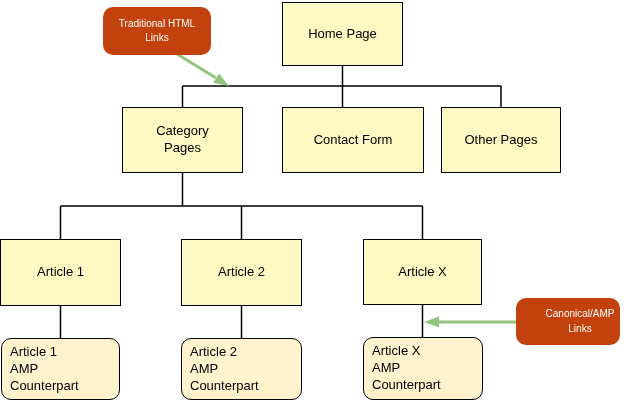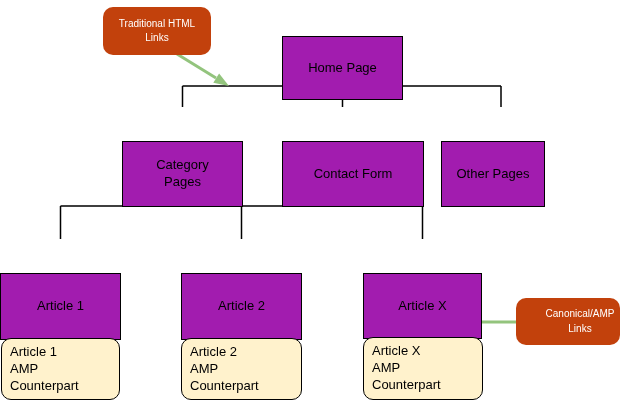--- a/index.html
+++ b/index.html
@@ -9,23 +9,22 @@
     font-family:"Liberation Sans", sans-serif;
   }
   .canvas{position:absolute;inset:0;width:624px;height:405px;}
   .node{
     position:absolute;box-sizing:border-box;
     display:flex;align-items:center;justify-content:center;
     font-size:13px;color:#000;line-height:1.3;
     white-space:pre-line;text-align:center;
   }
   .page-box{
-    background:#a21caf;
+    background:#fef9c3;
     border:1px solid #000;
-    margin-top:34px;
   }
   .amp-box{
     background:#fff2cc;
     border:1px solid #000;
     border-radius:10px;
     align-items:flex-start;justify-content:flex-start;
     text-align:left;padding:5px 8px;
   }
   .callout{
     position:absolute;box-sizing:border-box;
@@ -33,21 +32,21 @@
     display:flex;align-items:center;justify-content:center;
     font-size:10px;color:#ffffff;line-height:1.45;
     white-space:pre-line;text-align:center;
   }
   svg.overlay{position:absolute;left:0;top:0;pointer-events:none;}
 
   
   #home     {left:282px;top:2px;  width:121px;height:64px;}
   #category {left:122px;top:107px;width:121px;height:66px;}
   #contact  {left:282px;top:107px;width:142px;height:66px;}
-  #other    {left:441px;top:107px;width:104px;height:66px;}
+  #other    {left:441px;top:107px;width:120px;height:66px;}
   #article1 {left:0px;  top:239px;width:121px;height:67px;}
   #article2 {left:181px;top:239px;width:121px;height:67px;}
   #articleX {left:363px;top:239px;width:119px;height:66px;}
   #amp1     {left:1px;  top:338px;width:119px;height:62px;}
   #amp2     {left:181px;top:338px;width:121px;height:62px;}
   #ampX     {left:363px;top:337px;width:120px;height:63px;}
   #calloutTraditional {left:103px;top:7px;  width:108px;height:48px;}
   #calloutCanonical   {left:516px;top:298px;width:104px;height:47px;padding-left:24px;}
 </style>
 </head>

